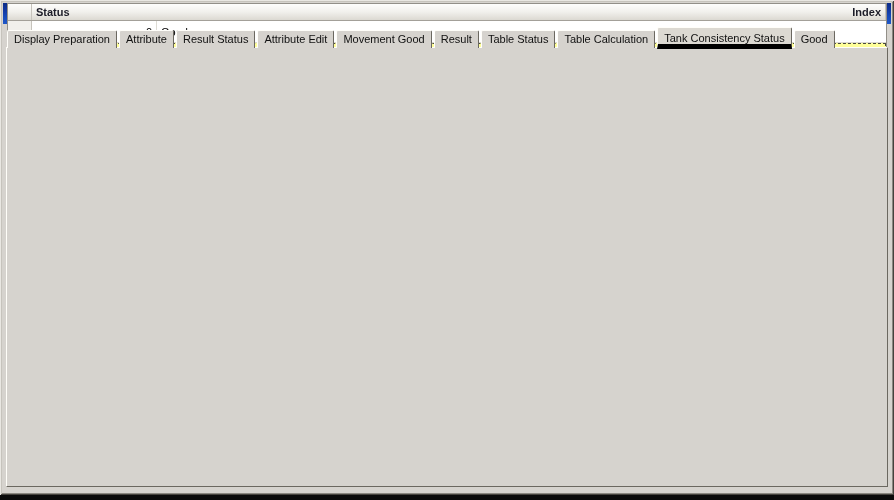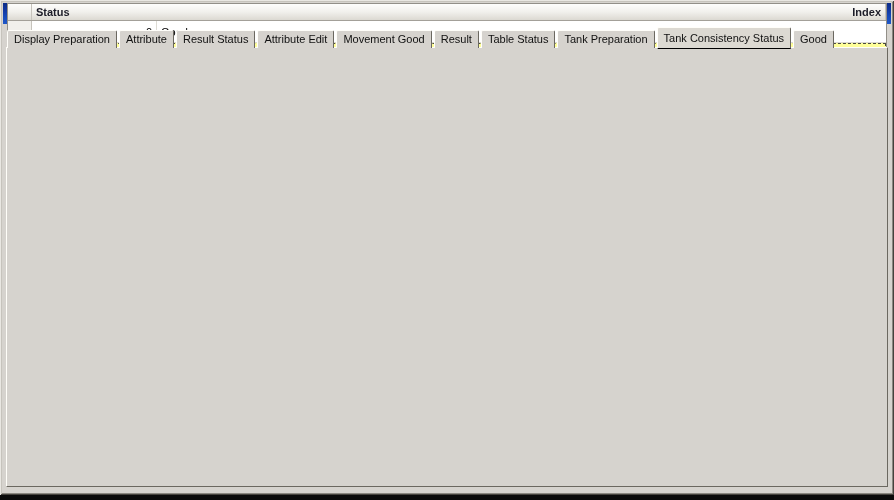--- a/index.html
+++ b/index.html
@@ -43,21 +43,21 @@
     display:flex; align-items:flex-end; z-index:3; white-space:nowrap;
   }
   .tab {
     height:18px; padding:2px 6px 0 6px; margin-right:2px;
     background:#d6d3ce;
     border:1px solid; border-color:#fffef9 #6b6860 #6b6860 #fffef9; border-bottom:none;
     border-radius:2px 2px 0 0; color:#111; position:relative;
   }
   .tab.active {
     height:22px; padding-top:4px; background:#dcd9d2; z-index:4;
-    margin-bottom:-1px; border-bottom:1px solid #000000;
+    margin-bottom:-1px; border-bottom:5px solid #000000;
   }
 
   
   .tabpage {
     position:absolute; left:6px; top:47px; right:6px; bottom:8px;
     background:#d6d3ce;
     border:1px solid; border-color:#fffef9 #6b6860 #6b6860 #fffef9;
     z-index:2;
   }
 
@@ -117,21 +117,21 @@
   </div>
 
   <div class="tabstrip">
     <div class="tab">Display Preparation</div>
     <div class="tab">Attribute</div>
     <div class="tab">Result Status</div>
     <div class="tab">Attribute Edit</div>
     <div class="tab">Movement Good</div>
     <div class="tab">Result</div>
     <div class="tab">Table Status</div>
-    <div class="tab">Tank Preparation</div>
+    <div class="tab">Table Calculation</div>
     <div class="tab active">Tank Consistency Status</div>
     <div class="tab">Good</div>
   </div>
 
   <div class="tabpage"></div>
 
   <div class="grid">
     <div class="grid-header">
       <div class="gh-cell gh-corner"></div>
       <div class="gh-cell gh-status">Status</div>

